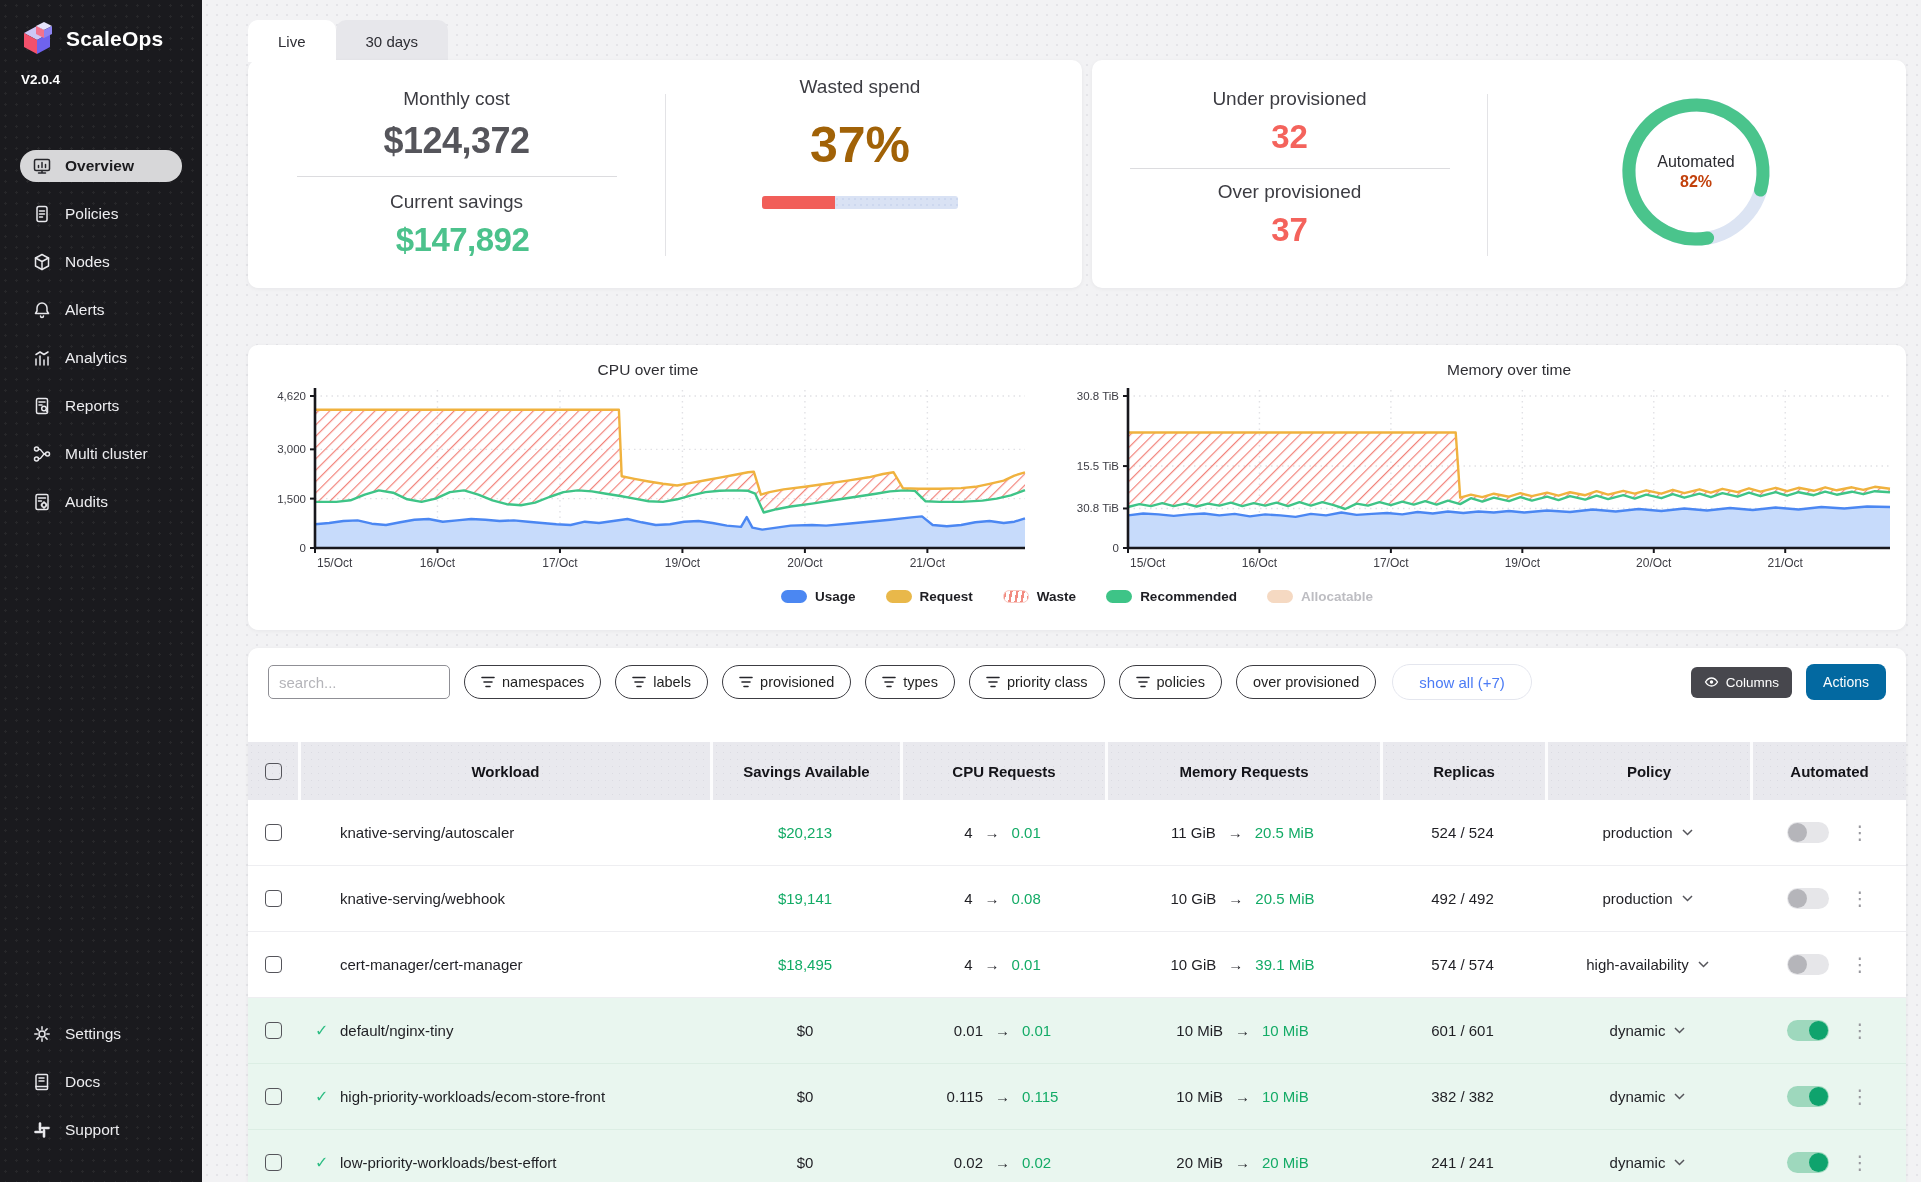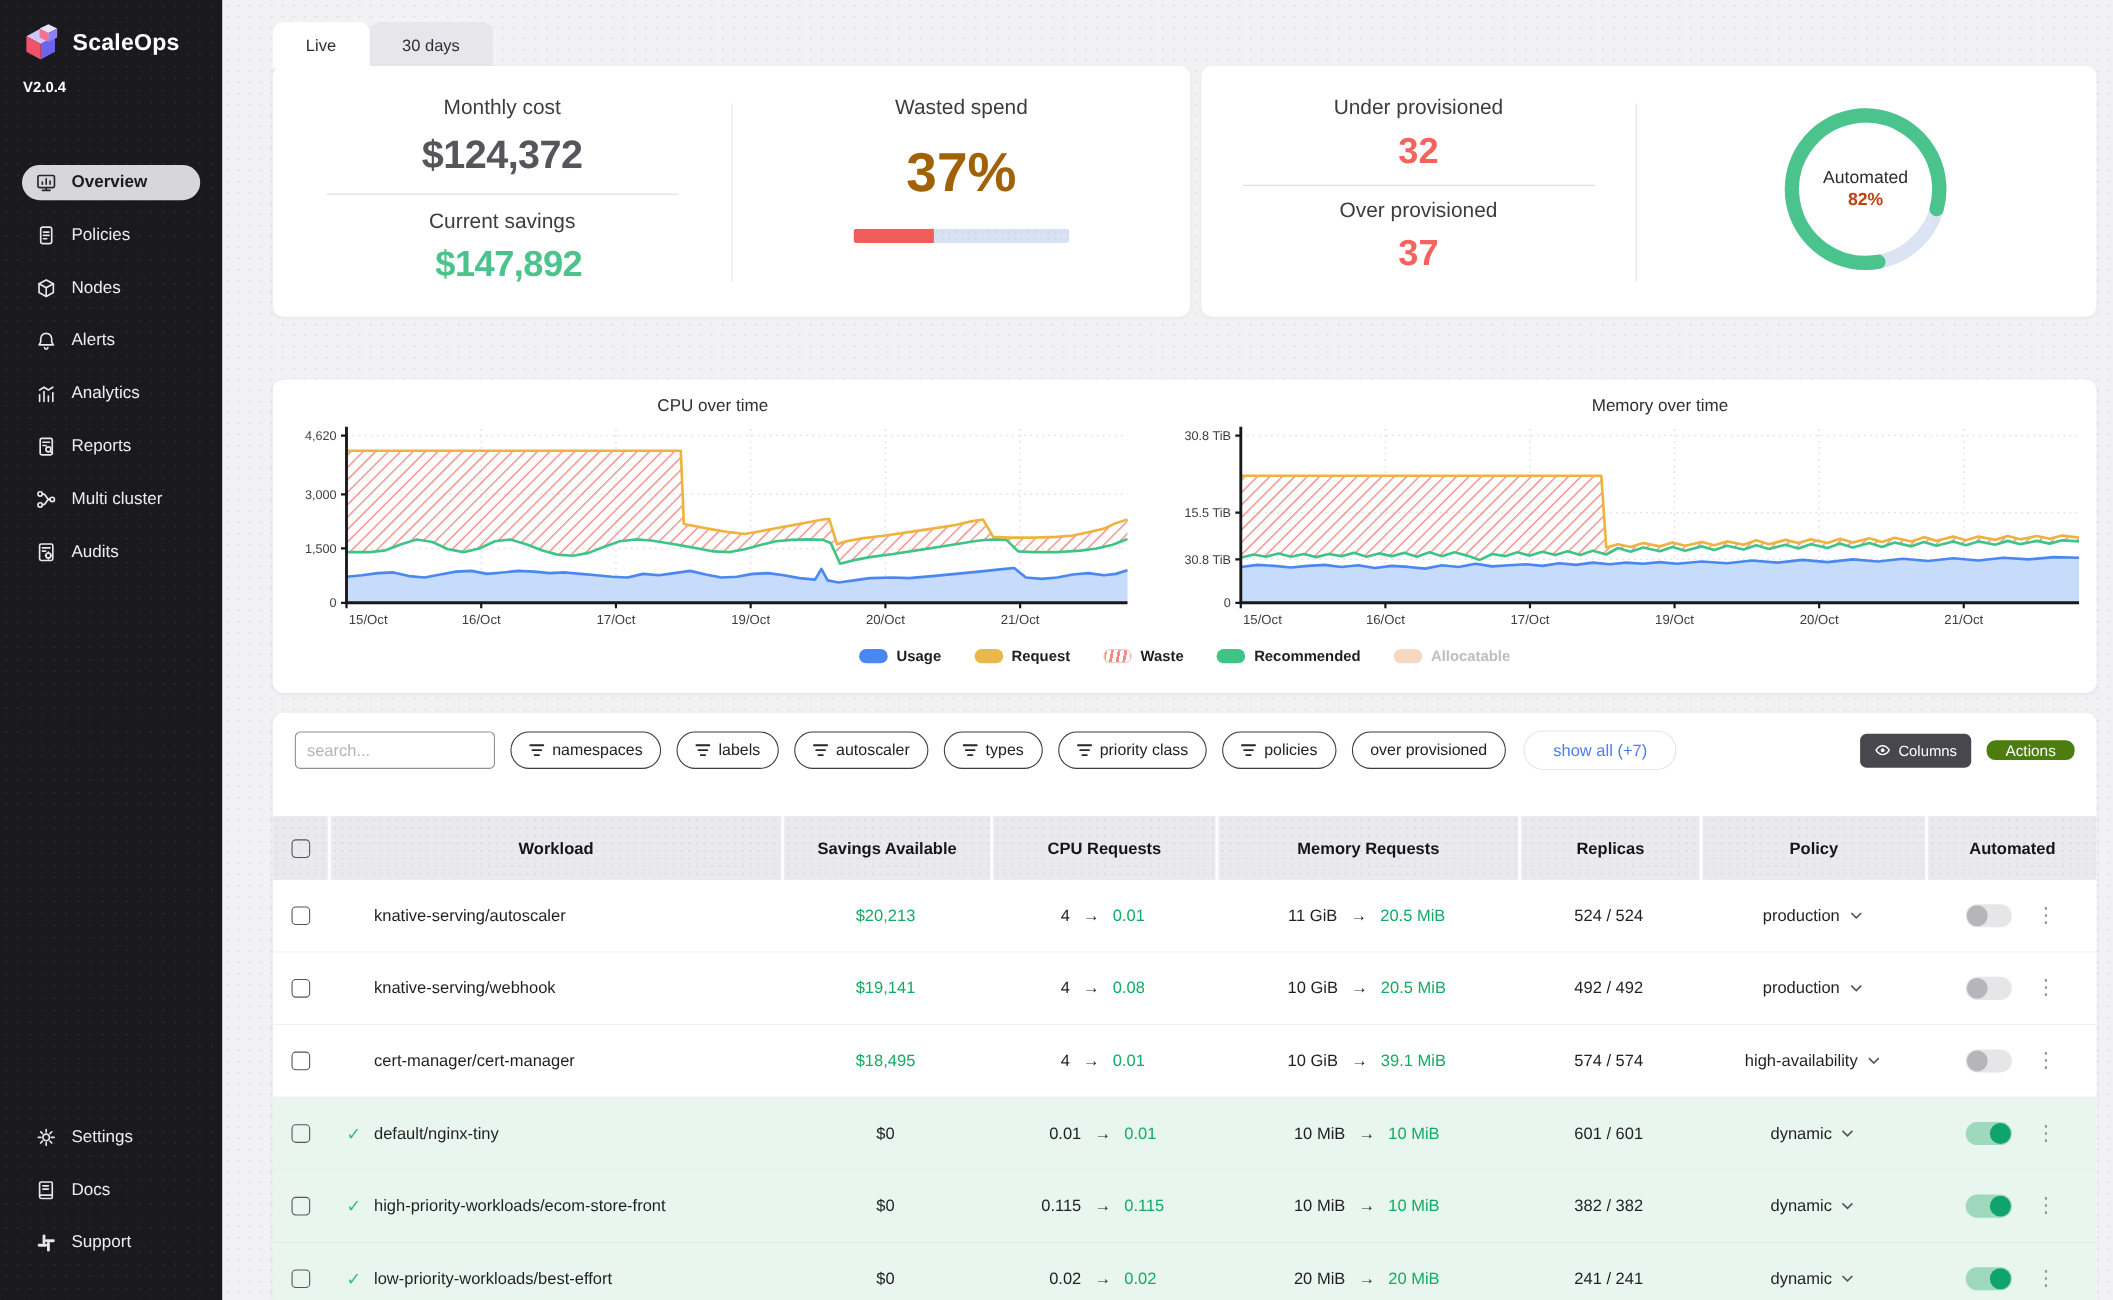--- a/index.html
+++ b/index.html
@@ -67,22 +67,22 @@
     font-size:15px; color:#333; background:#fff; font-family:inherit; }
   .search::placeholder { color:#b4b4b9; }
   .fpill { display:flex; align-items:center; gap:7px; height:34px; padding:0 16px; border:1.5px solid #3c3c42;
     border-radius:17px; font-size:14.5px; color:#222; margin-left:14px; background:#fff; cursor:pointer; white-space:nowrap; }
   .fpill .ic { display:inline-flex; width:14px; height:12px; }
   .showall { height:36px; display:flex; align-items:center; padding:0 26px; border:1.5px solid #e4e6ee;
     border-radius:18px; color:#4b7bf5; font-size:15px; margin-left:16px; background:#fff; cursor:pointer; }
   .fb-right { margin-left:auto; display:flex; align-items:center; gap:14px; }
   .btn-columns { display:flex; align-items:center; gap:7px; height:31px; padding:0 13px; border-radius:6px;
     background:#47474d; color:#fff; font-size:13.5px; cursor:pointer; }
-  .btn-actions { display:flex; align-items:center; justify-content:center; height:18px; padding:0 17px;
-    border-radius:8px; background:#4d7c0f; color:#fdfdfd; font-size:14px; cursor:pointer; }
+  .btn-actions { display:flex; align-items:center; justify-content:center; height:36px; padding:0 17px;
+    border-radius:8px; background:#0369a1; color:#fdfdfd; font-size:14px; cursor:pointer; }
 
   .tgrid { display:grid; grid-template-columns:50px 412px 190px 205px 275px 165px 205px 156px; align-items:center; }
   .thead { position:absolute; top:94px; left:0; right:0; height:58px; }
   .th { height:58px; display:flex; align-items:center; justify-content:center; font-size:15px; font-weight:bold;
     color:#141419; background-color:#e9e9ee; background-image:radial-gradient(#dbdbe2 .9px, transparent 1px);
     background-size:7px 7px; border-left:3px solid #fcfcfd; }
   .th:first-child { border-left:0; }
   .tbody { position:absolute; top:152px; left:0; right:0; }
   .trow { height:66px; border-bottom:1px solid #eeeef1; background:#fff; }
   .trow.auto { background:#e9f6ef; border-bottom:1px solid #dceee4; }
@@ -214,21 +214,21 @@
 
   <div class="card" id="cost-card">
     <div class="split" style="left:0; width:417px; padding-top:28px;">
       <div class="metric-label">Monthly cost</div>
       <div class="big-dark" style="margin:10px 0 14px;">$124,372</div>
       <hr class="metric-hr">
       <div class="metric-label" style="margin-top:14px;">Current savings</div>
       <div class="big-green" style="margin-top:8px;margin-left:12px;">$147,892</div>
     </div>
     <div class="vdiv" style="left:417px;"></div>
-    <div class="split" style="left:418px; width:416px; padding-top:28px;">
+    <div class="split" style="left:404px; width:416px; padding-top:16px;">
       <div class="metric-label">Wasted spend</div>
       <div class="huge-red" style="margin:18px 0 22px;">37%</div>
       <div class="bar-track">
         <div class="bar-fill" id="waste-bar-fill" style="width: 37%;"></div>
       </div>
     </div>
   </div>
 
   <div class="card" id="prov-card">
     <div class="split" style="left:0; width:395px; padding-top:28px;">
@@ -376,21 +376,21 @@
           <span class="fpill">
             <svg class="ic" viewBox="0 0 14 12" width="14" height="12">
               <path d="M1 1.5h12M3 6h8M5 10.5h4" stroke="#26262b" stroke-width="1.6" stroke-linecap="round" fill="none"></path>
             </svg>
             <span>labels</span>
           </span>
           <span class="fpill">
             <svg class="ic" viewBox="0 0 14 12" width="14" height="12">
               <path d="M1 1.5h12M3 6h8M5 10.5h4" stroke="#26262b" stroke-width="1.6" stroke-linecap="round" fill="none"></path>
             </svg>
-            <span>autoscaler</span>
+            <span>provisioned</span>
           </span>
           <span class="fpill">
             <svg class="ic" viewBox="0 0 14 12" width="14" height="12">
               <path d="M1 1.5h12M3 6h8M5 10.5h4" stroke="#26262b" stroke-width="1.6" stroke-linecap="round" fill="none"></path>
             </svg>
             <span>types</span>
           </span>
           <span class="fpill">
             <svg class="ic" viewBox="0 0 14 12" width="14" height="12">
               <path d="M1 1.5h12M3 6h8M5 10.5h4" stroke="#26262b" stroke-width="1.6" stroke-linecap="round" fill="none"></path>

